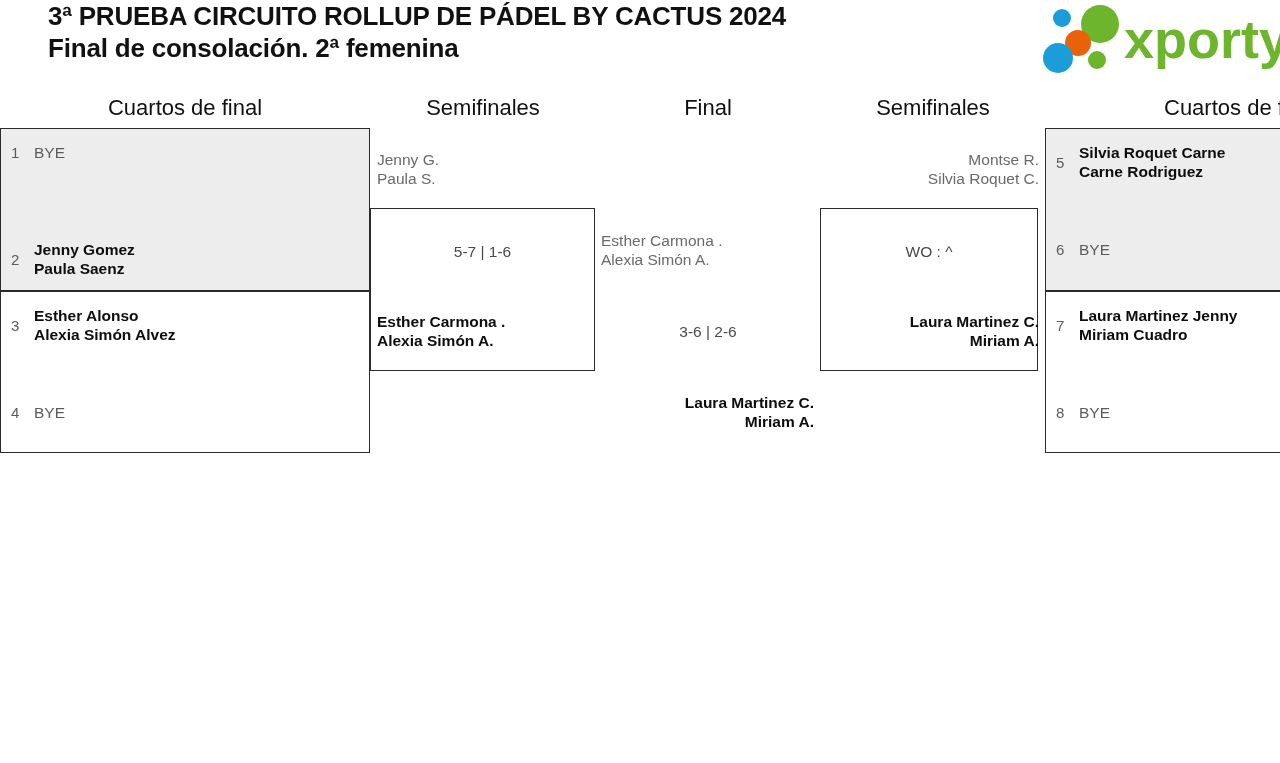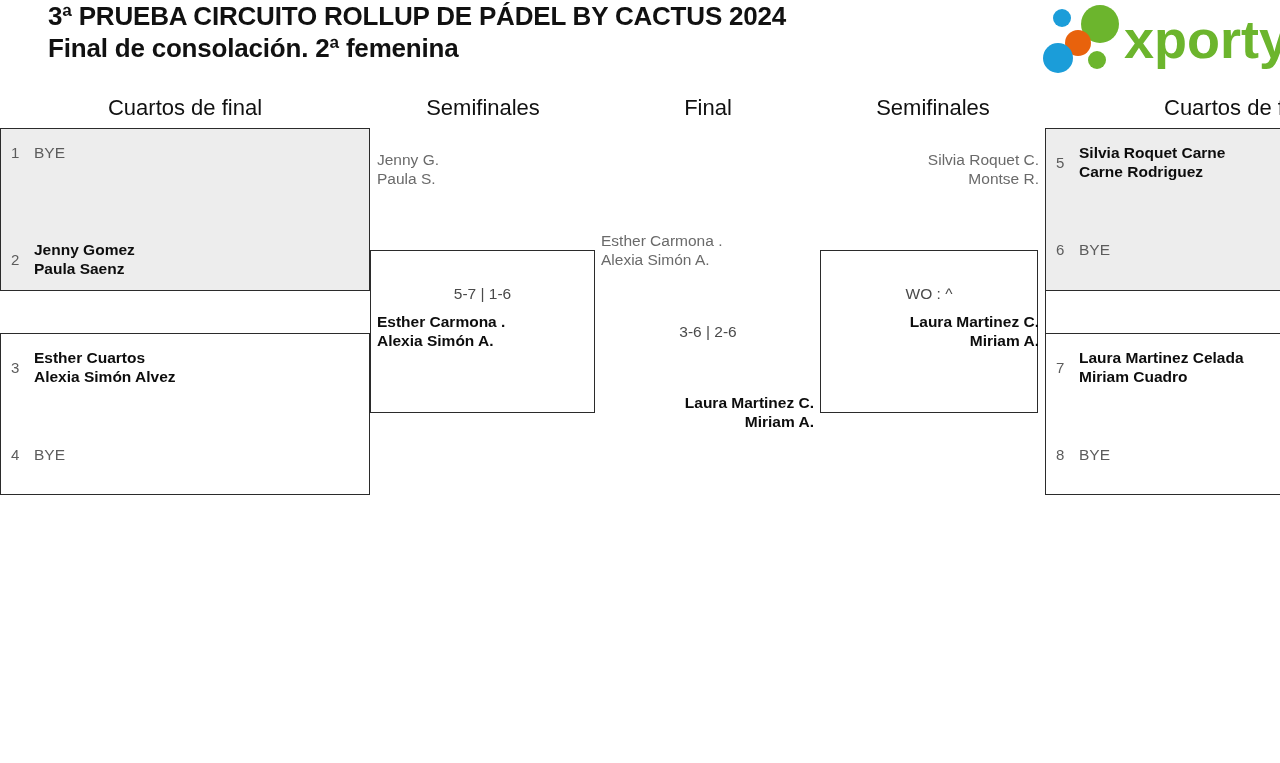--- a/index.html
+++ b/index.html
@@ -81,21 +81,21 @@
     height: 330px;
   }
 
   
   .mbox {
     position: absolute;
     box-sizing: border-box;
     border: 1px solid #2b2b2b;
   }
   .mbox.shaded { background: #ededed; }
-  .mbox.plain  { background: #ffffff; margin-top: 42px; }
+  .mbox.plain  { background: #ffffff; }
 
   
   .slot {
     position: absolute;
     left: 0;
     width: 100%;
     box-sizing: border-box;
     display: flex;
     align-items: center;
     padding: 0 10px;
@@ -203,21 +203,21 @@
         <span class="n">Jenny Gomez</span>
         <span class="n">Paula Saenz</span>
       </span>
     </div>
   </div>
 
   <div class="mbox plain" style="left:0px; top:163px; width:370px; height:162px;">
     <div class="slot top">
       <span class="seed">3</span>
       <span class="names win">
-        <span class="n">Esther Cuartos</span>
+        <span class="n">Esther Alonso</span>
         <span class="n">Alexia Simón Alvez</span>
       </span>
     </div>
     <div class="slot bottom">
       <span class="seed">4</span>
       <span class="names bye">
         <span class="n">BYE</span>
       </span>
     </div>
   </div>
@@ -246,22 +246,22 @@
   <div class="adv win right" style="left:596px; top:265px; width:218px;">
     <span class="n">Laura Martinez C.</span>
     <span class="n">Miriam A.</span>
   </div>
 
   <div class="mbox plain" style="left:820px; top:80px; width:218px; height:163px;">
     <div class="score" style="left:0; top:34px; width:100%;">WO : ^</div>
   </div>
 
   <div class="adv lose right" style="left:820px; top:22px; width:219px;">
+    <span class="n">Montse R.</span>
     <span class="n">Silvia Roquet C.</span>
-    <span class="n">Montse R.</span>
   </div>
 
   <div class="adv win right" style="left:820px; top:184px; width:219px;">
     <span class="n">Laura Martinez C.</span>
     <span class="n">Miriam A.</span>
   </div>
 
   <div class="mbox shaded" style="left:1045px; top:0px; width:235px; height:163px; border-right:none;">
     <div class="slot top">
       <span class="seed">5</span>
@@ -275,21 +275,21 @@
       <span class="names bye">
         <span class="n">BYE</span>
       </span>
     </div>
   </div>
 
   <div class="mbox plain" style="left:1045px; top:163px; width:235px; height:162px; border-right:none;">
     <div class="slot top">
       <span class="seed">7</span>
       <span class="names win">
-        <span class="n">Laura Martinez Celada</span>
+        <span class="n">Laura Martinez Jenny</span>
         <span class="n">Miriam Cuadro</span>
       </span>
     </div>
     <div class="slot bottom">
       <span class="seed">8</span>
       <span class="names bye">
         <span class="n">BYE</span>
       </span>
     </div>
   </div>

